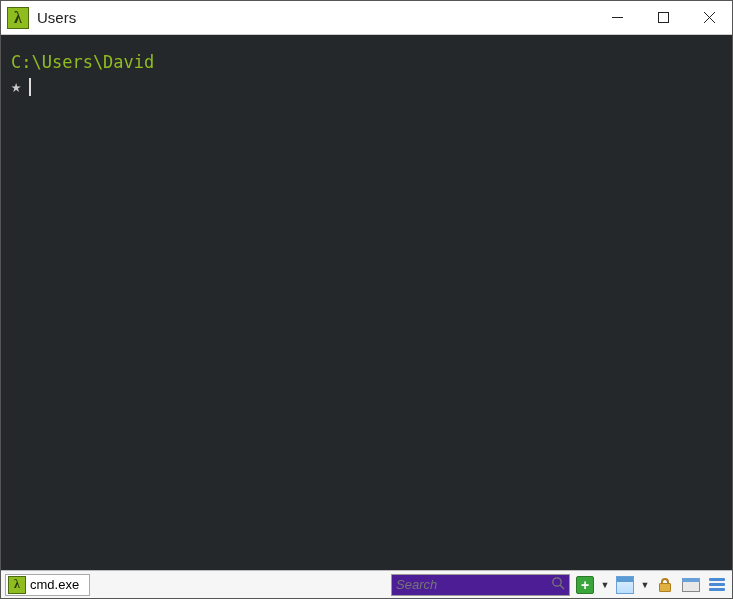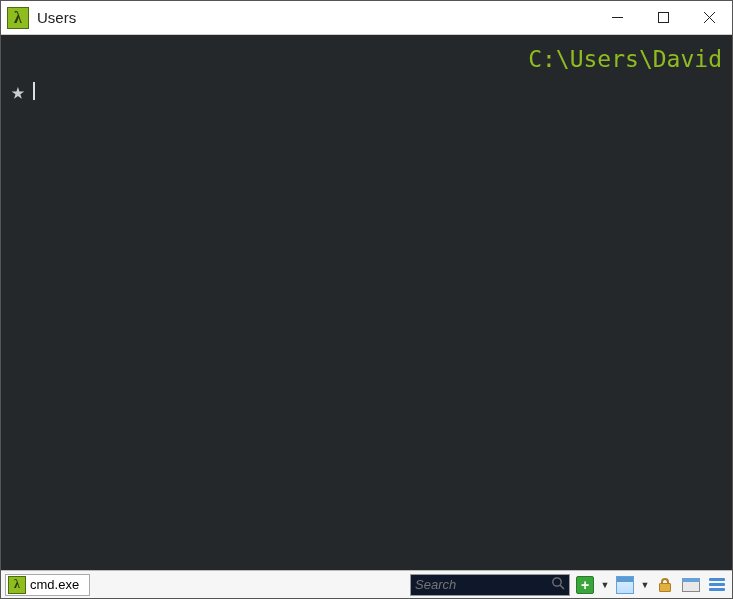--- a/index.html
+++ b/index.html
@@ -55,26 +55,25 @@
   justify-content: center;
   font-size: 14px;
   color: #222;
   cursor: default;
 }
 .winbtn svg { width: 11px; height: 11px; }
 
 .terminal {
   flex: 1;
   background: #25282a;
-  padding: 8px 10px;
+  padding: 16px 10px;
   font-family: Consolas, monospace;
-  font-size: 23px;
+  font-size: 17px;
   line-height: 1.4;
   overflow: hidden;
-  text-align: right;
 }
 .pathline { color: #8fbc1f; }
 .promptline { color: #ccc; display: flex; align-items: center; gap: 8px; }
 .cursor {
   display: inline-block;
   width: 2px;
   height: 18px;
   background: #ddd;
   vertical-align: middle;
 }
@@ -111,23 +110,23 @@
   color: #2a3a0a;
   font-size: 12px;
   font-family: serif;
   font-weight: bold;
 }
 .statusbar .spacer { flex: 1; }
 .searchbox {
   display: flex;
   align-items: center;
   border: 1px solid #999;
-  background: #0f172a;
+  background: #4c1d95;
   height: 22px;
-  width: 160px;
+  width: 179px;
   padding: 0 4px;
 }
 .searchbox input {
   border: none;
   outline: none;
   font-style: italic;
   width: 100%;
   font-size: 13px;
   color: #888;
   background: transparent;

